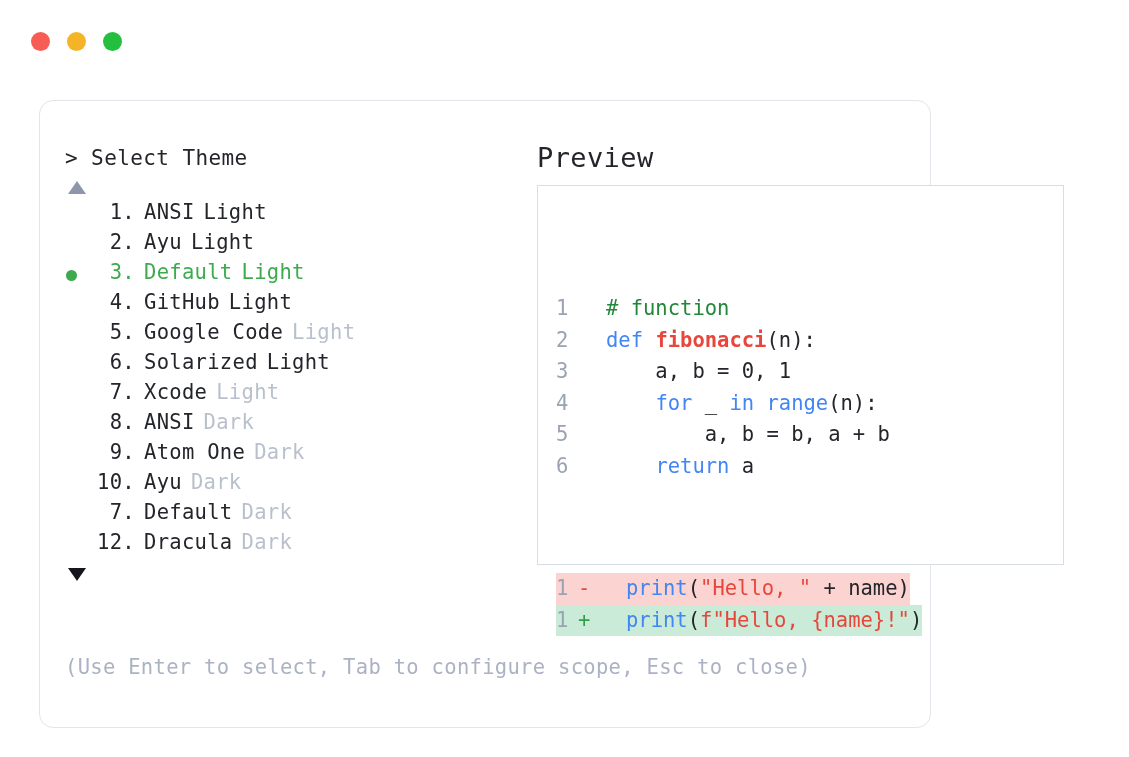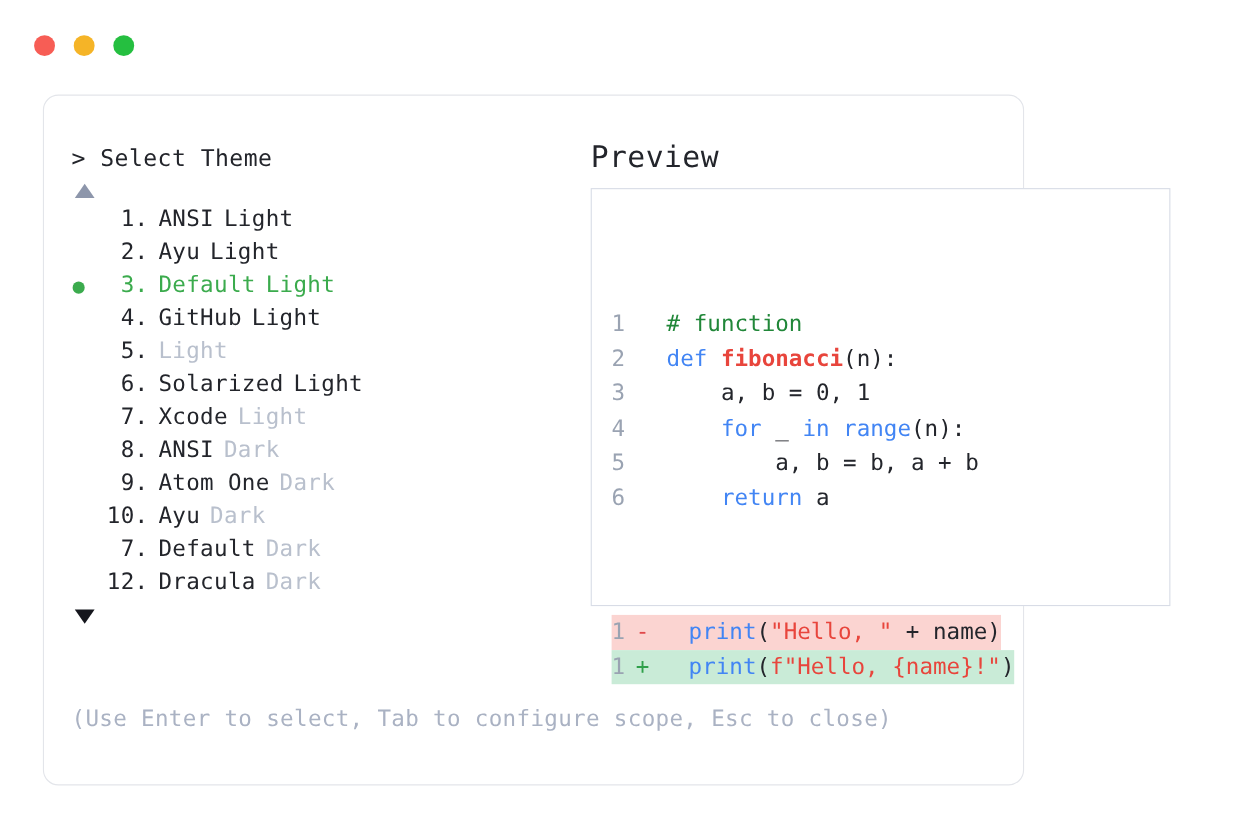--- a/index.html
+++ b/index.html
@@ -37,21 +37,21 @@
     display:flex;align-items:center;gap:17px;
   }
   .dot{width:19px;height:19px;border-radius:50%;}
   .dot.red{background:#f75d55;}
   .dot.yellow{background:#f5b427;}
   .dot.green{background:#25bf40;}
 
   
   .card{
     position:absolute;
-    left:39px;top:86px;
+    left:39px;top:100px;
     width:892px;height:628px;
     border:1.6px solid var(--card-border);
     border-radius:14px;
     background:#fff;
   }
 
   
   .cols{
     position:absolute;left:0;top:0;width:100%;height:100%;
   }
@@ -187,21 +187,21 @@
     <div class="cols">
 
       <div class="left-col">
         <div class="prompt">&gt; Select Theme</div>
         <div class="arrow arrow-up"></div>
         <div class="list" id="theme-list">
             <div class="row"><div class="bullet-cell"></div><span class="idx">1.</span><span class="name">ANSI</span><span class="variant strong">Light</span></div>
             <div class="row"><div class="bullet-cell"></div><span class="idx">2.</span><span class="name">Ayu</span><span class="variant strong">Light</span></div>
             <div class="row selected"><div class="bullet-cell"><div class="bullet"></div></div><span class="idx">3.</span><span class="name">Default</span><span class="variant strong">Light</span></div>
             <div class="row"><div class="bullet-cell"></div><span class="idx">4.</span><span class="name">GitHub</span><span class="variant strong">Light</span></div>
-            <div class="row"><div class="bullet-cell"></div><span class="idx">5.</span><span class="variant dim">Light</span></div>
+            <div class="row"><div class="bullet-cell"></div><span class="idx">5.</span><span class="name">Google Code</span><span class="variant dim">Light</span></div>
             <div class="row"><div class="bullet-cell"></div><span class="idx">6.</span><span class="name">Solarized</span><span class="variant strong">Light</span></div>
             <div class="row"><div class="bullet-cell"></div><span class="idx">7.</span><span class="name">Xcode</span><span class="variant dim">Light</span></div>
             <div class="row"><div class="bullet-cell"></div><span class="idx">8.</span><span class="name">ANSI</span><span class="variant dim">Dark</span></div>
             <div class="row"><div class="bullet-cell"></div><span class="idx">9.</span><span class="name">Atom One</span><span class="variant dim">Dark</span></div>
             <div class="row"><div class="bullet-cell"></div><span class="idx">10.</span><span class="name">Ayu</span><span class="variant dim">Dark</span></div>
             <div class="row"><div class="bullet-cell"></div><span class="idx">7.</span><span class="name">Default</span><span class="variant dim">Dark</span></div>
             <div class="row"><div class="bullet-cell"></div><span class="idx">12.</span><span class="name">Dracula</span><span class="variant dim">Dark</span></div>
           </div>
         <div class="arrow arrow-down"></div>
       </div>

